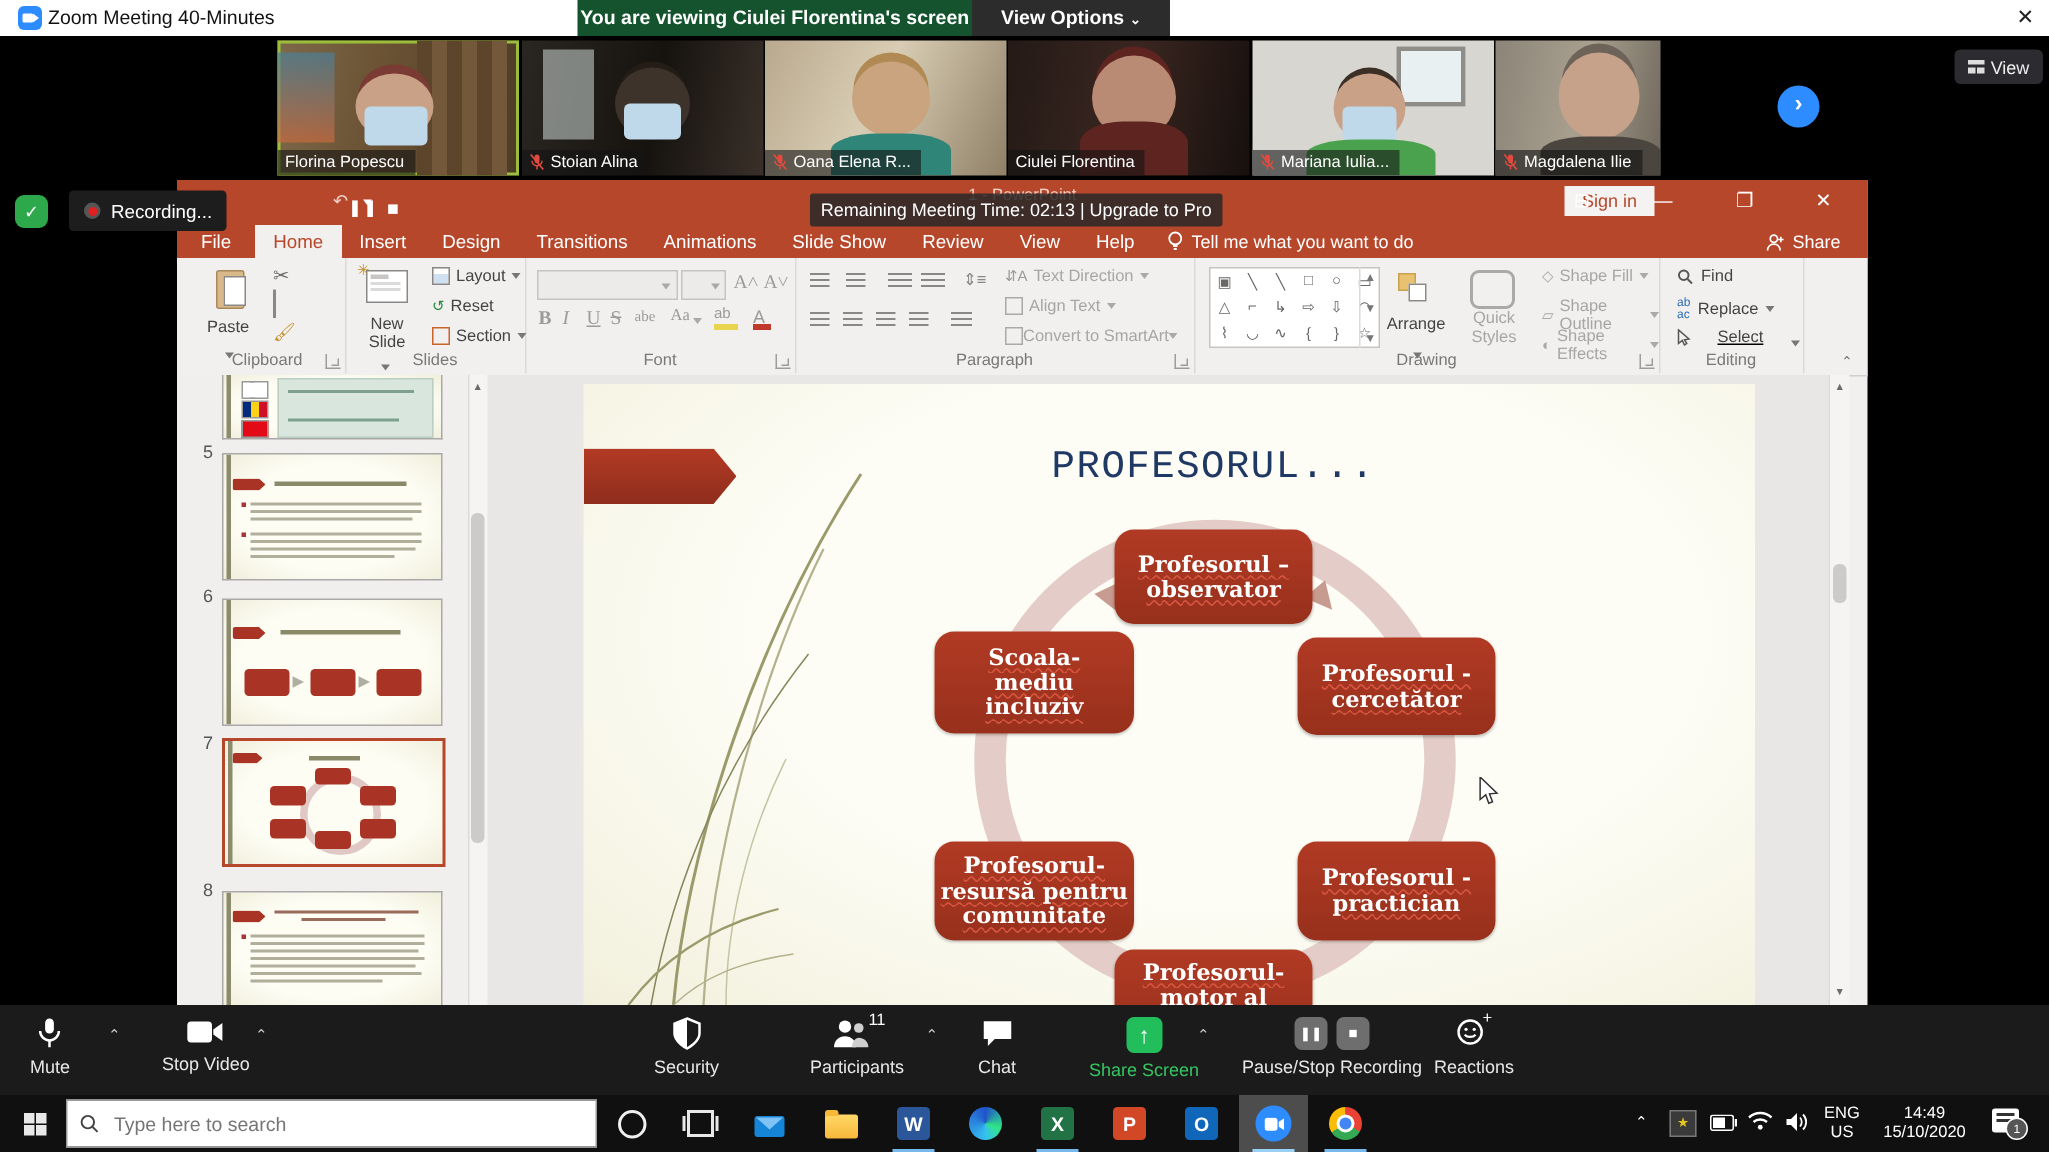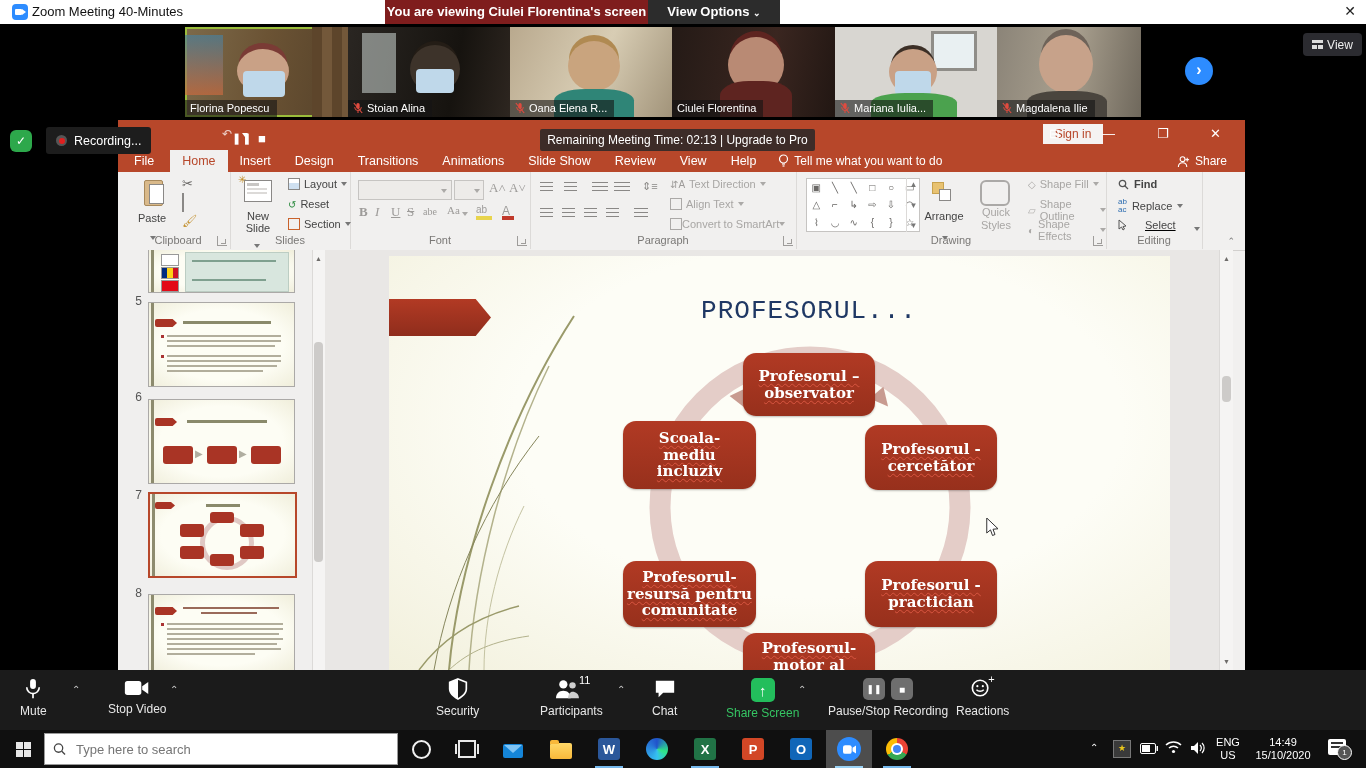--- a/index.html
+++ b/index.html
@@ -5,28 +5,28 @@
   html,body{margin:0;padding:0;background:#000;}
   #screen{position:relative;width:1366px;height:768px;background:#000;overflow:hidden;
           font-family:"Liberation Sans",sans-serif;-webkit-font-smoothing:antialiased;}
   .abs{position:absolute;}
   
   .topbar{position:absolute;left:0;top:0;width:1366px;height:24px;background:#fff;}
   .topbar-title{position:absolute;left:32px;top:4px;font-size:13px;color:#111;}
   .zoom-logo{position:absolute;left:12px;top:4px;width:16px;height:16px;border-radius:4px;background:#2D8CFF;}
   .zoom-logo:after{content:"";position:absolute;left:3px;top:5px;width:7px;height:6px;background:#fff;border-radius:1px;}
   .zoom-logo:before{content:"";position:absolute;right:2px;top:5px;border-left:4px solid #fff;border-top:3px solid transparent;border-bottom:3px solid transparent;}
-  .green-banner{position:absolute;left:385px;top:0;width:263px;height:24px;background:#7f1d1d;color:#fff;
+  .green-banner{position:absolute;left:385px;top:0;width:263px;height:24px;background:#14532d;color:#fff;
                 font-size:13px;font-weight:bold;text-align:center;line-height:24px;}
   .view-options{position:absolute;left:648px;top:0;width:132px;height:24px;background:#2c2c2c;color:#fff;
                 font-size:13px;font-weight:bold;text-align:center;line-height:24px;}
   .topbar-close{position:absolute;right:10px;top:3px;font-size:14px;color:#222;cursor:default;}
   
   .strip{position:absolute;left:0;top:24px;width:1366px;height:96px;background:#000;}
-  .tile{position:absolute;top:3px;height:90px;overflow:hidden;background:#222;padding-left:34px;}
+  .tile{position:absolute;top:3px;height:90px;overflow:hidden;background:#222;}
   .tile.active{outline:2px solid #9ABD3B;outline-offset:-2px;}
   .tile .head{position:absolute;border-radius:50%;}
   .tile .body{position:absolute;border-radius:40% 40% 0 0;}
   .tile .mask{position:absolute;border-radius:4px;background:#BFD8EA;}
   .name-tag{position:absolute;left:0;bottom:0;display:flex;align-items:center;gap:4px;
             background:rgba(20,20,20,.6);color:#fff;font-size:11px;padding:2px 7px 3px 5px;}
   .micoff{width:10px;height:12px;flex:0 0 auto;}
   .next-btn{position:absolute;left:1185px;top:33px;width:28px;height:28px;border-radius:50%;background:#2D8CFF;
             color:#fff;text-align:center;line-height:26px;font-size:16px;font-weight:bold;}
   .view-btn{position:absolute;left:1303px;top:9px;width:59px;height:23px;background:#2b2b30;border-radius:4px;
@@ -233,20 +233,21 @@
       <span>View</span>
     </div>
   </div>
 
   <div class="ppt">
 
     <div class="ppt-titlebar">
       <span class="qat" style="left:22px;">🖫</span>
       <span class="qat" style="left:104px;opacity:.75;">↶</span>
       <span class="qat" style="left:124px;"><span class="caret lt"></span></span>
+      <div class="ppt-title">1 - PowerPoint</div>
       <div class="signin">Sign in</div>
       <span class="winctl" style="right:185px;">⊟</span>
       <span class="winctl" style="right:130px;">—</span>
       <span class="winctl" style="right:76px;">❐</span>
       <span class="winctl" style="right:24px;">✕</span>
     </div>
     <div class="meet-banner">Remaining Meeting Time: 02:13 | Upgrade to Pro</div>
 
     <div class="ppt-tabs">
       <span class="ppt-tab" style="padding:0 16px;">File</span>
@@ -420,21 +421,21 @@
         <div class="abs" style="left:232px;top:46px;display:flex;gap:4px;align-items:center;">
           <span style="color:#ABA9A7;font-size:10px;">◐</span>
             <span class="rlabel gray">Shape Effects</span>
             <span class="caret gray"></span>
         </div>
         <div class="glabel">Drawing</div>
         <div class="launcher"></div>
       </div>
 
       <div class="rgroup" style="left:988px;width:96px;border-right:1px solid #DCDAD8;">
-        <div class="abs" style="left:12px;top:6px;display:flex;gap:5px;align-items:center;font-weight:bold;">
+        <div class="abs" style="left:12px;top:6px;display:flex;gap:5px;align-items:center;">
           <svg width="11" height="11" viewBox="0 0 11 11">
               <circle cx="4.5" cy="4.5" r="3.2" fill="none" stroke="#555" stroke-width="1.3"></circle>
               <line x1="7" y1="7" x2="10" y2="10" stroke="#555" stroke-width="1.3"></line>
             </svg>
           <span class="rlabel">Find</span>
         </div>
         <div class="abs" style="left:12px;top:26px;display:flex;gap:5px;align-items:center;">
           <span style="font-size:8px;color:#2B6CB0;line-height:1;">ab<br>ac</span>
           <span class="rlabel">Replace</span>
             <span class="caret"></span>

